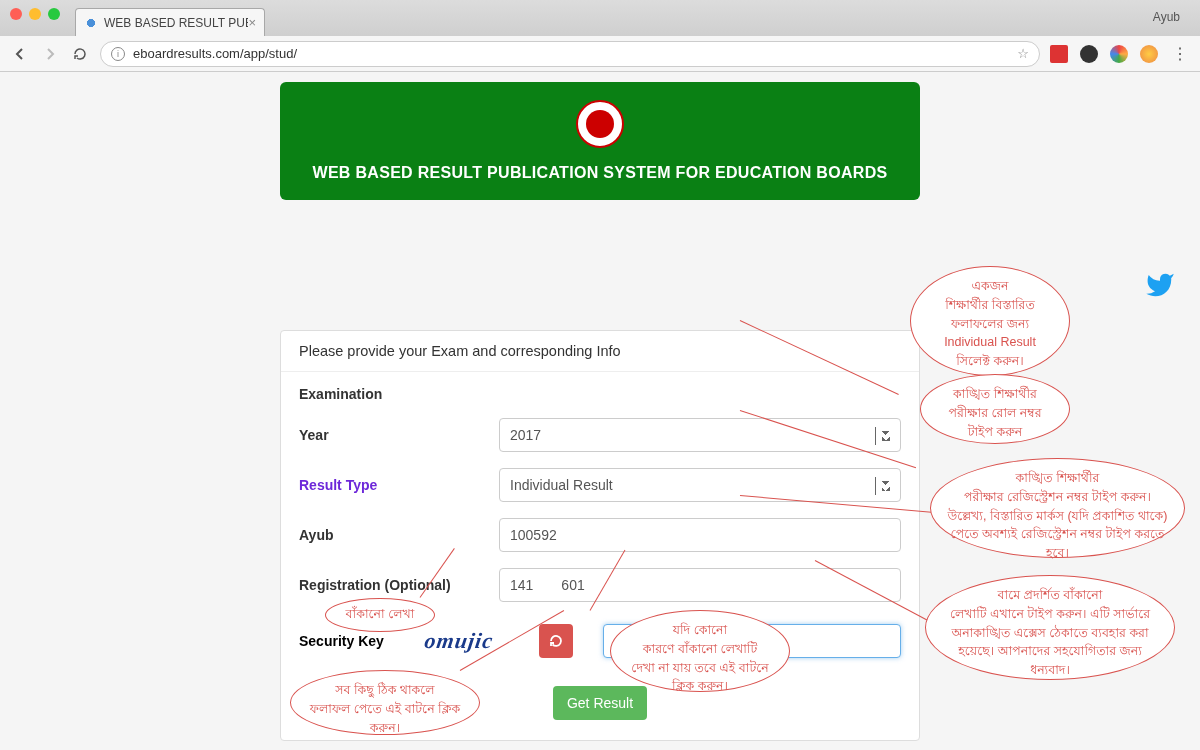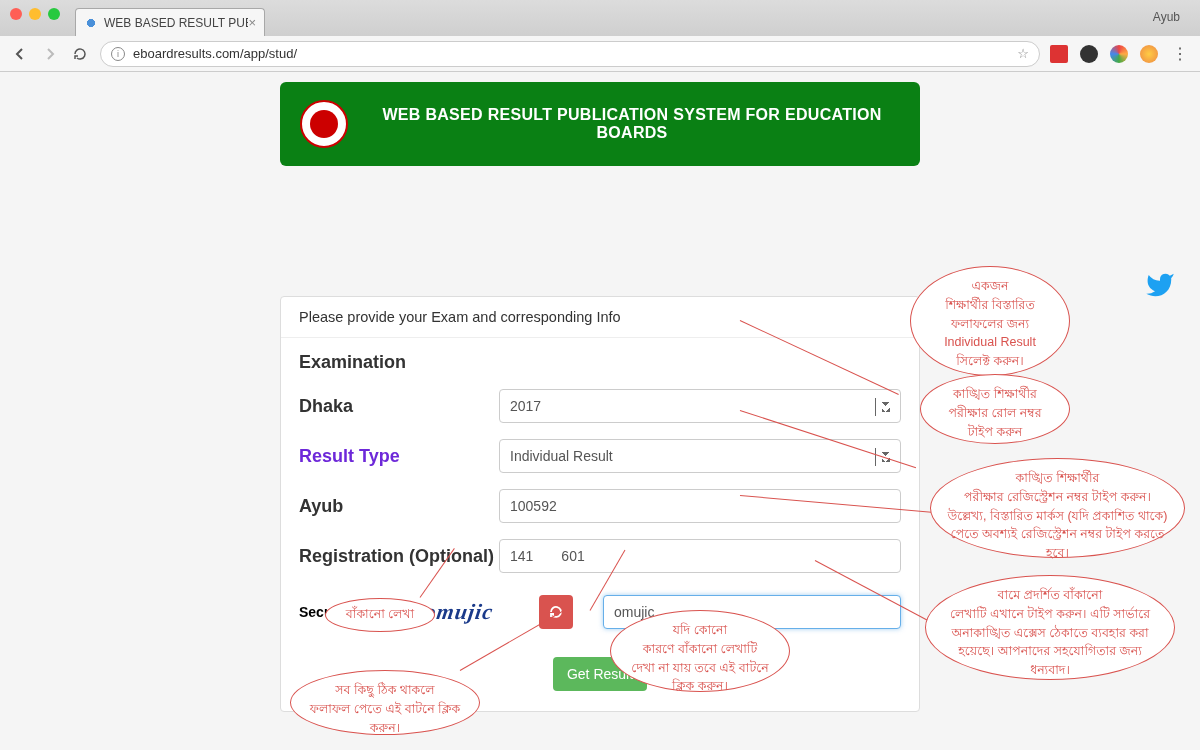--- a/index.html
+++ b/index.html
@@ -27,32 +27,32 @@
 .url-bar { flex: 1; height: 26px; border: 1px solid #ccc; border-radius: 13px; display: flex; align-items: center; padding: 0 10px; font-size: 13px; color: #333; background: #fff; }
 .url-bar .info { width: 14px; height: 14px; border: 1px solid #888; border-radius: 50%; display: flex; align-items: center; justify-content: center; font-size: 9px; margin-right: 8px; color: #888; }
 .url-bar .star { color: #888; margin-left: auto; }
 .ext-icons { display: flex; gap: 12px; align-items: center; }
 .ext-ic { width: 18px; height: 18px; }
 
 
 .page { background: #f5f5f5; height: calc(100% - 72px); overflow: visible; padding-top: 10px; }
 .container { width: 640px; margin: 0 auto; }
 
-.header-box { background: #0a8014; border-radius: 6px; padding: 18px 20px; display: flex; align-items: center; gap: 16px; }
+.header-box { background: #0a8014; border-radius: 6px; padding: 18px 20px; display: flex; align-items: center; gap: 16px; flex-direction: column; }
 .logo { width: 48px; height: 48px; border-radius: 50%; background: #fff; border: 2px solid #c00; position: relative; display: flex; align-items: center; justify-content: center; }
 .logo::after { content: ""; width: 28px; height: 28px; border-radius: 50%; background: #c00; }
 .header-text { flex: 1; text-align: center; color: #fff; }
 .header-text h1 { font-size: 16px; font-weight: 700; letter-spacing: 0.3px; }
 .header-text p { font-size: 12px; font-weight: 600; margin-top: 6px; }
 
 .form-panel { background: #fff; border: 1px solid #ddd; border-radius: 4px; margin-top: 130px; }
 .panel-head { padding: 12px 18px; border-bottom: 1px solid #eee; font-size: 14.5px; color: #333; }
 .form-body { padding: 14px 18px 20px; }
 .row { display: flex; align-items: center; margin-bottom: 16px; }
-.row .lbl { width: 200px; font-size: 18px; font-weight: 700; color: #333; }
+.row .lbl { width: 200px; font-size: 14px; font-weight: 700; color: #333; }
 .row .lbl.red { color: #6d28d9; }
 .row .ctrl { flex: 1; }
 .sel, .inp { width: 100%; height: 34px; border: 1px solid #ccc; border-radius: 4px; padding: 0 10px; font-size: 14px; background: #fff; color: #555; }
 .sel { appearance: none; background-image: linear-gradient(45deg, transparent 50%, #666 50%), linear-gradient(135deg, #666 50%, transparent 50%), linear-gradient(#666, #666), linear-gradient(45deg, #666 50%, transparent 50%), linear-gradient(135deg, transparent 50%, #666 50%); background-position: calc(100% - 14px) 12px, calc(100% - 10px) 12px, calc(100% - 24px) 8px, calc(100% - 14px) 18px, calc(100% - 10px) 18px; background-size: 4px 4px, 4px 4px, 1px 18px, 4px 4px, 4px 4px; background-repeat: no-repeat; }
 .inp.focused { border-color: #66afe9; box-shadow: 0 0 5px rgba(102,175,233,.6); outline: none; }
 
 .captcha-row { display: flex; align-items: center; }
 .captcha-row .lbl { width: 110px; font-weight: 700; font-size: 14px; }
 .captcha-img { width: 100px; height: 32px; display: flex; align-items: center; justify-content: center; font-family: cursive; font-size: 22px; font-style: italic; font-weight: 700; color: #1a3a8a; transform: skewX(-8deg); letter-spacing: 1px; }
 .refresh-btn { width: 34px; height: 34px; background: #d9534f; color: #fff; border-radius: 4px; display: flex; align-items: center; justify-content: center; margin-left: 30px; cursor: pointer; }
@@ -131,21 +131,21 @@
 
     <div class="form-panel">
       <div class="panel-head">Please provide your Exam and corresponding Info</div>
       <div class="form-body">
 
         <div class="row">
           <div class="lbl">Examination</div>
         </div>
 
         <div class="row">
-          <div class="lbl">Dhaka</div>
+          <div class="lbl">Year</div>
           <div class="ctrl"><select class="sel"><option>2017</option></select></div>
         </div>
 
 
         <div class="row">
           <div class="lbl red">Result Type</div>
           <div class="ctrl"><select class="sel"><option>Individual Result</option></select></div>
         </div>
 
         <div class="row">
@@ -190,21 +190,21 @@
 
 <div class="annotation" style="top:374px; left:920px; width:150px; height:70px;">কাঙ্খিত শিক্ষার্থীর<br>পরীক্ষার রোল নম্বর<br>টাইপ করুন</div>
 <div class="ann-line" style="top:410px; left:740px; width:185px; transform:rotate(18deg);"></div>
 
 <div class="annotation" style="top:458px; left:930px; width:255px; height:100px;">কাঙ্খিত শিক্ষার্থীর<br>পরীক্ষার রেজিস্ট্রেশন নম্বর টাইপ করুন।<br>উল্লেখ্য, বিস্তারিত মার্কস (যদি প্রকাশিত থাকে)<br>পেতে অবশ্যই রেজিস্ট্রেশন নম্বর টাইপ করতে<br>হবে।</div>
 <div class="ann-line" style="top:495px; left:740px; width:195px; transform:rotate(5deg);"></div>
 
 <div class="annotation" style="top:575px; left:925px; width:250px; height:105px;">বামে প্রদর্শিত বাঁকানো<br>লেখাটি এখানে টাইপ করুন। এটি সার্ভারে<br>অনাকাঙ্খিত এক্সেস ঠেকাতে ব্যবহার করা<br>হয়েছে। আপনাদের সহযোগিতার জন্য<br>ধন্যবাদ।</div>
 <div class="ann-line" style="top:560px; left:815px; width:130px; transform:rotate(28deg);"></div>
 
-<div class="annotation" style="top:598px; left:325px; width:110px; height:34px; padding:6px 10px;font-family:Liberation Serif, serif;">বাঁকানো লেখা</div>
+<div class="annotation" style="top:598px; left:325px; width:110px; height:34px; padding:6px 10px;">বাঁকানো লেখা</div>
 <div class="ann-line" style="top:597px; left:420px; width:60px; transform:rotate(-55deg);"></div>
 
 <div class="annotation" style="top:670px; left:290px; width:190px; height:65px;">সব কিছু ঠিক থাকলে<br>ফলাফল পেতে এই  বাটনে ক্লিক<br>করুন।</div>
 <div class="ann-line" style="top:670px; left:460px; width:120px; transform:rotate(-30deg);"></div>
 
 <div class="annotation" style="top:610px; left:610px; width:180px; height:82px;">যদি কোনো<br>কারণে বাঁকানো  লেখাটি<br>দেখা না যায় তবে এই বাটনে<br>ক্লিক করুন।</div>
 <div class="ann-line" style="top:610px; left:590px; width:70px; transform:rotate(-60deg);"></div>
 
 <div class="twitter">
   <svg width="36" height="30" viewBox="0 0 24 24">

